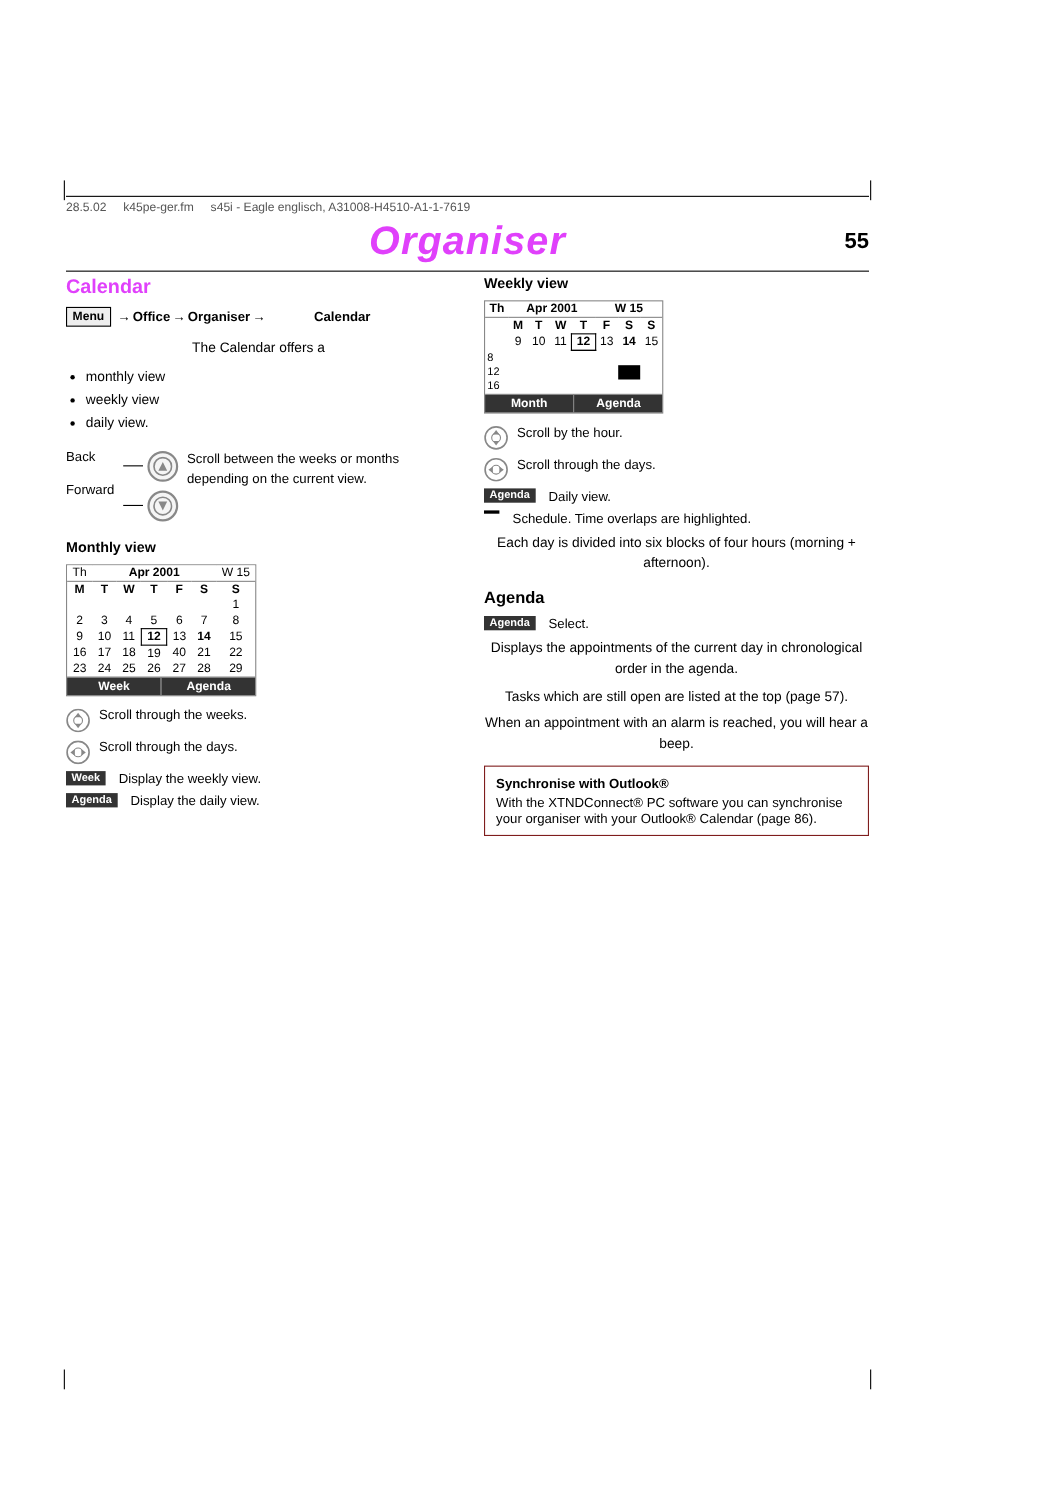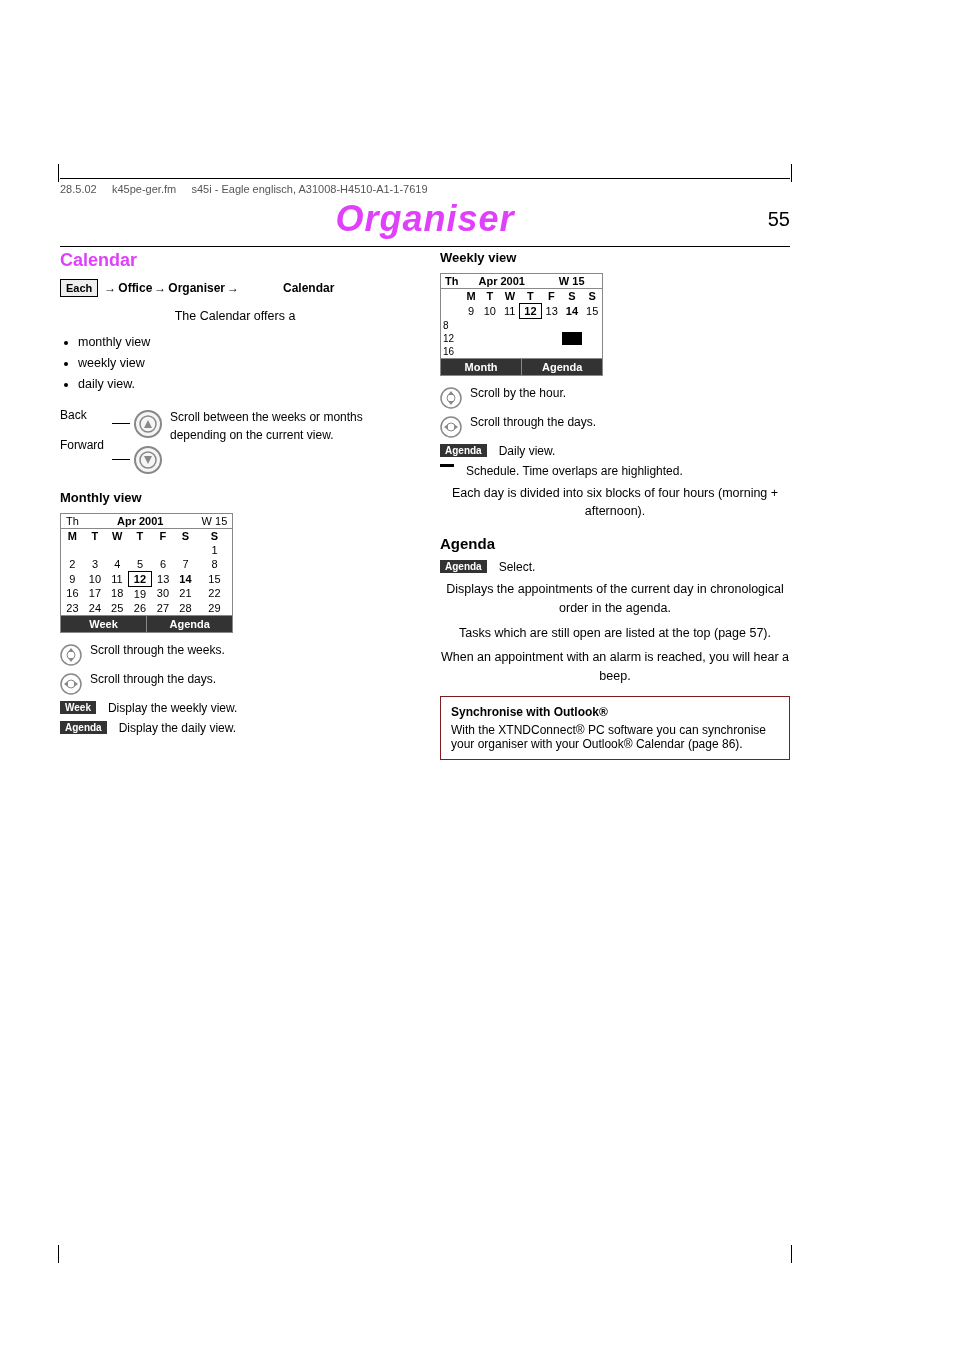--- a/index.html
+++ b/index.html
@@ -52,21 +52,21 @@
       font-size: 36px;
       font-style: italic;
       font-weight: bold;
       color: #e040fb;
       letter-spacing: 1px;
     }
     .page-number {
       position: absolute;
       right: 0;
       font-size: 20px;
-      font-weight: normal;
+      font-weight: bold;
       color: #000;
     }
 
     
     .content-area {
       position: absolute;
       top: 250px;
       left: 60px;
       right: 60px;
       display: flex;
@@ -341,21 +341,21 @@
 
   <div class="content-area">
 
     <div class="left-col">
 
       
       <div class="section-title">Calendar</div>
 
       
       <div class="menu-path-line">
-        <span class="menu-path-box">Each</span>
+        <span class="menu-path-box">Menu</span>
         <span>→</span>
         <span><b>Office</b></span>
         <span>→</span>
         <span><b>Organiser</b></span>
         <span>→</span>
         <br>
         <span style="margin-left:40px;"><b>Calendar</b></span>
       </div>
 
       
@@ -447,21 +447,21 @@
                 <td class="today-box">12</td>
                 <td>13</td>
                 <td class="bold-day">14</td>
                 <td>15</td>
             </tr>
             <tr>
               <td>16</td>
                 <td>17</td>
                 <td>18</td>
                 <td>19</td>
-                <td>30</td>
+                <td>40</td>
                 <td>21</td>
                 <td>22</td>
             </tr>
             <tr>
               <td>23</td>
                 <td>24</td>
                 <td>25</td>
                 <td>26</td>
                 <td>27</td>
                 <td>28</td>

